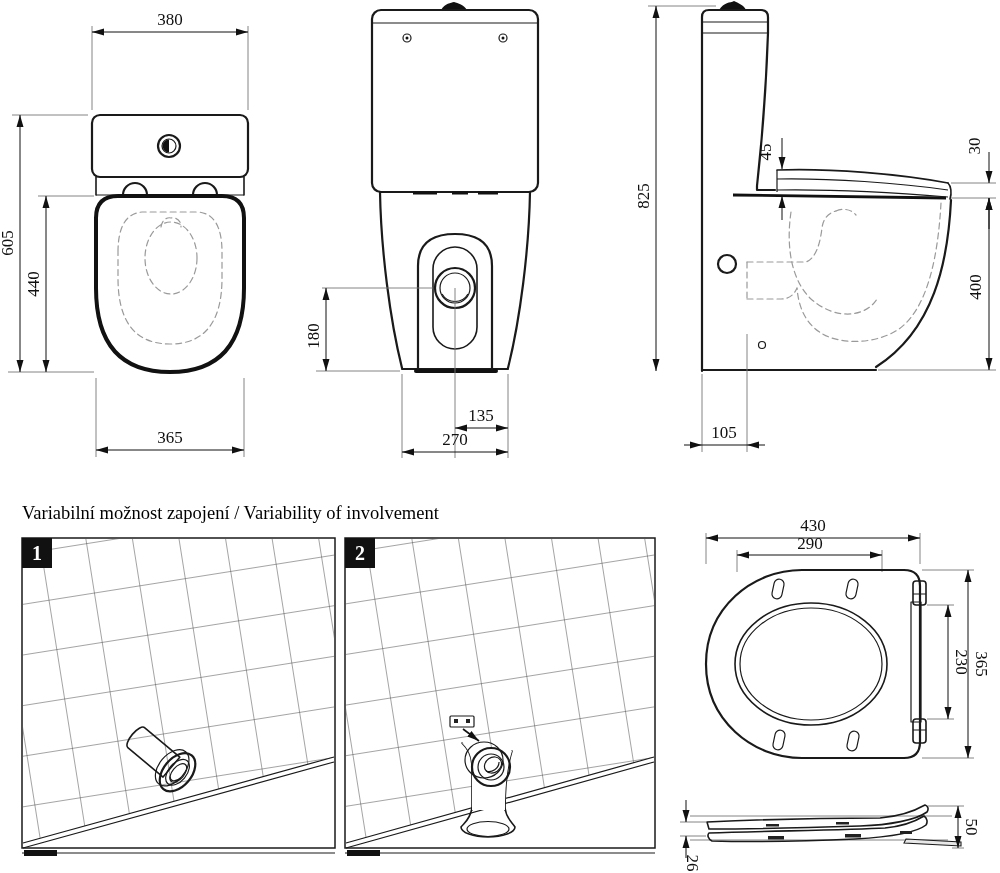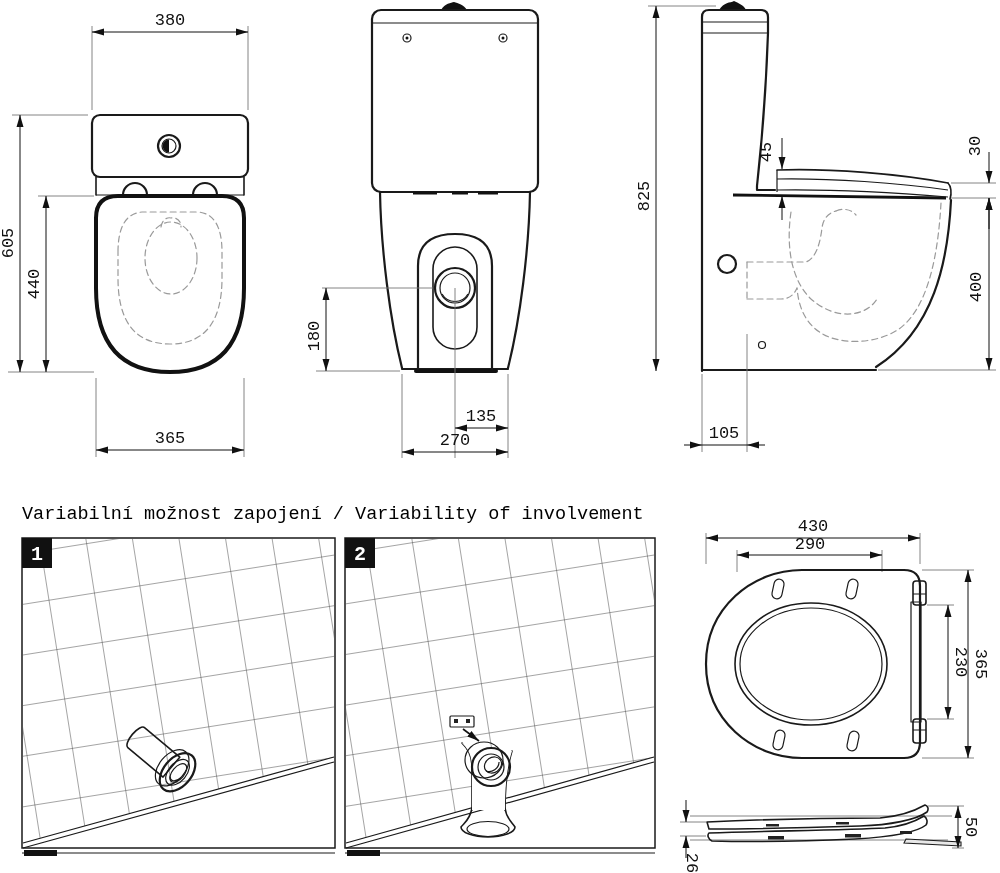--- a/index.html
+++ b/index.html
@@ -1,17 +1,17 @@
 <!DOCTYPE html>
 <html><head>
 <meta charset="utf-8">
 <style>
   html,body{margin:0;padding:0;background:#ffffff;}
   .page{position:relative;width:1000px;height:873px;background:#fff;overflow:hidden;
-        font-family:Liberation Mono, monospace;}
+        font-family:Liberation Serif, serif;}
   svg{display:block}
   .ol   {fill:none;stroke:#1a1a1a;stroke-width:2.2;stroke-linejoin:round;stroke-linecap:round;}
   .olthk{fill:none;stroke:#111;stroke-width:4;stroke-linejoin:round;stroke-linecap:round;}
   .olmed{fill:none;stroke:#1a1a1a;stroke-width:1.6;stroke-linejoin:round;stroke-linecap:round;}
   .olthn{fill:none;stroke:#1a1a1a;stroke-width:1.2;stroke-linejoin:round;}
   .ext  {fill:none;stroke:#777;stroke-width:0.9;}
   .dim  {fill:none;stroke:#111;stroke-width:1;}
   .dash {fill:none;stroke:#9a9a9a;stroke-width:1.2;stroke-dasharray:6 4;stroke-linecap:round;}
   .dimtxt{font-size:17px;fill:#111;text-anchor:middle;}
   .heading{font-size:18.5px;fill:#000;}

